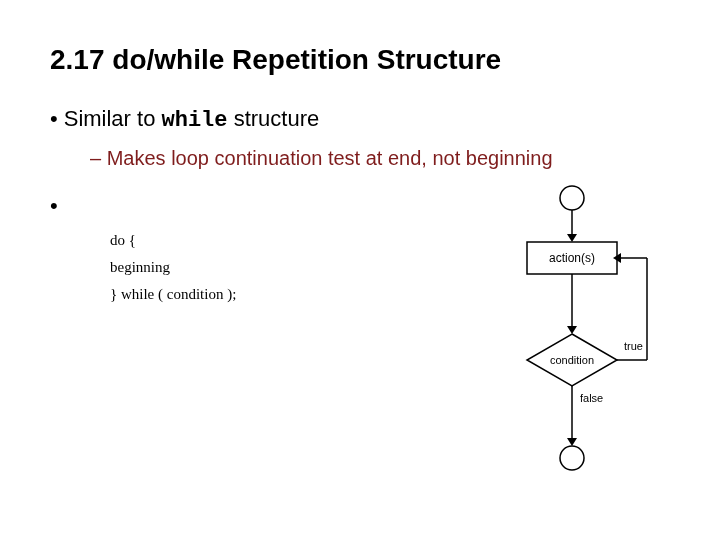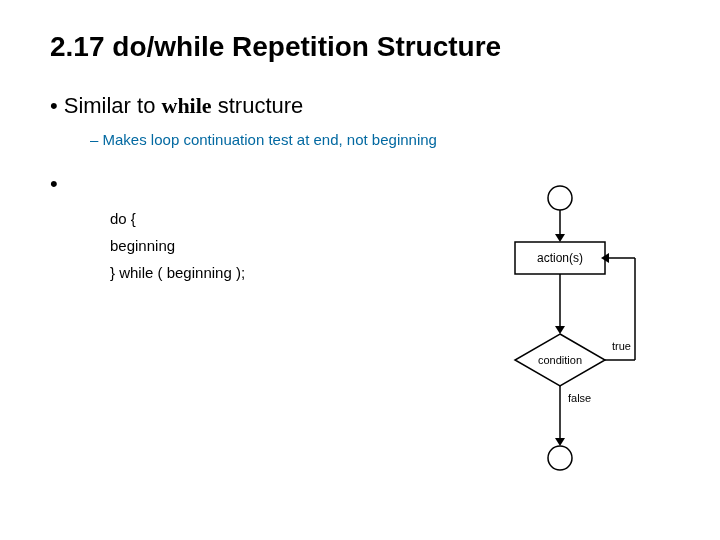--- a/index.html
+++ b/index.html
@@ -6,21 +6,21 @@
     body {
       width: 720px;
       height: 540px;
       background: #ffffff;
       font-family: Arial, sans-serif;
       overflow: hidden;
     }
     .page {
       width: 720px;
       height: 540px;
-      padding: 31px 50px;
+      padding: 44px 50px;
       position: relative;
     }
     .title {
       font-size: 28px;
       font-weight: bold;
       color: #000;
       margin-bottom: 30px;
     }
     .bullet-section {
       margin-bottom: 18px;
@@ -31,43 +31,43 @@
       margin-bottom: 8px;
       display: flex;
       align-items: baseline;
       gap: 6px;
     }
     .bullet-main .bullet-dot {
       font-size: 22px;
     }
     .bullet-sub {
       margin-left: 40px;
-      font-size: 15px;
-      color: #0369a1;
+      font-size: 20px;
+      color: #7f1d1d;
       line-height: 1.7;
     }
     .bullet-sub div::before {
       content: '– ';
     }
     .code-block {
-      font-family: Liberation Sans, sans-serif;
+      font-family: Liberation Serif, serif;
       font-size: 15px;
       color: #000;
       margin-left: 60px;
       margin-top: 8px;
       line-height: 1.8;
     }
     .mono {
-      font-family: Liberation Serif, serif;
+      font-family: Liberation Mono, monospace;
       font-weight: bold;
     }
     
     .flowchart {
       position: absolute;
-      right: 60px;
+      right: 48px;
       top: 180px;
       width: 200px;
       height: 300px;
     }
     .flowchart svg {
       width: 200px;
       height: 300px;
     }
   </style>
 </head>
@@ -88,21 +88,21 @@
     </div>
   </div>
 
   <div class="bullet-section">
     <div class="bullet-main">
       <span class="bullet-dot">•</span>
     </div>
     <div class="code-block">
       <div>do {</div>
       <div>    beginning</div>
-      <div>} while ( beginning );</div>
+      <div>} while ( condition );</div>
     </div>
   </div>
 
   <div class="flowchart">
     <svg viewBox="0 0 200 300" xmlns="http://www.w3.org/2000/svg">
 
       <circle cx="100" cy="18" r="12" fill="white" stroke="black" stroke-width="1.5"></circle>
 
       <line x1="100" y1="30" x2="100" y2="58" stroke="black" stroke-width="1.5"></line>
       <polygon points="95,54 105,54 100,62" fill="black"></polygon>

